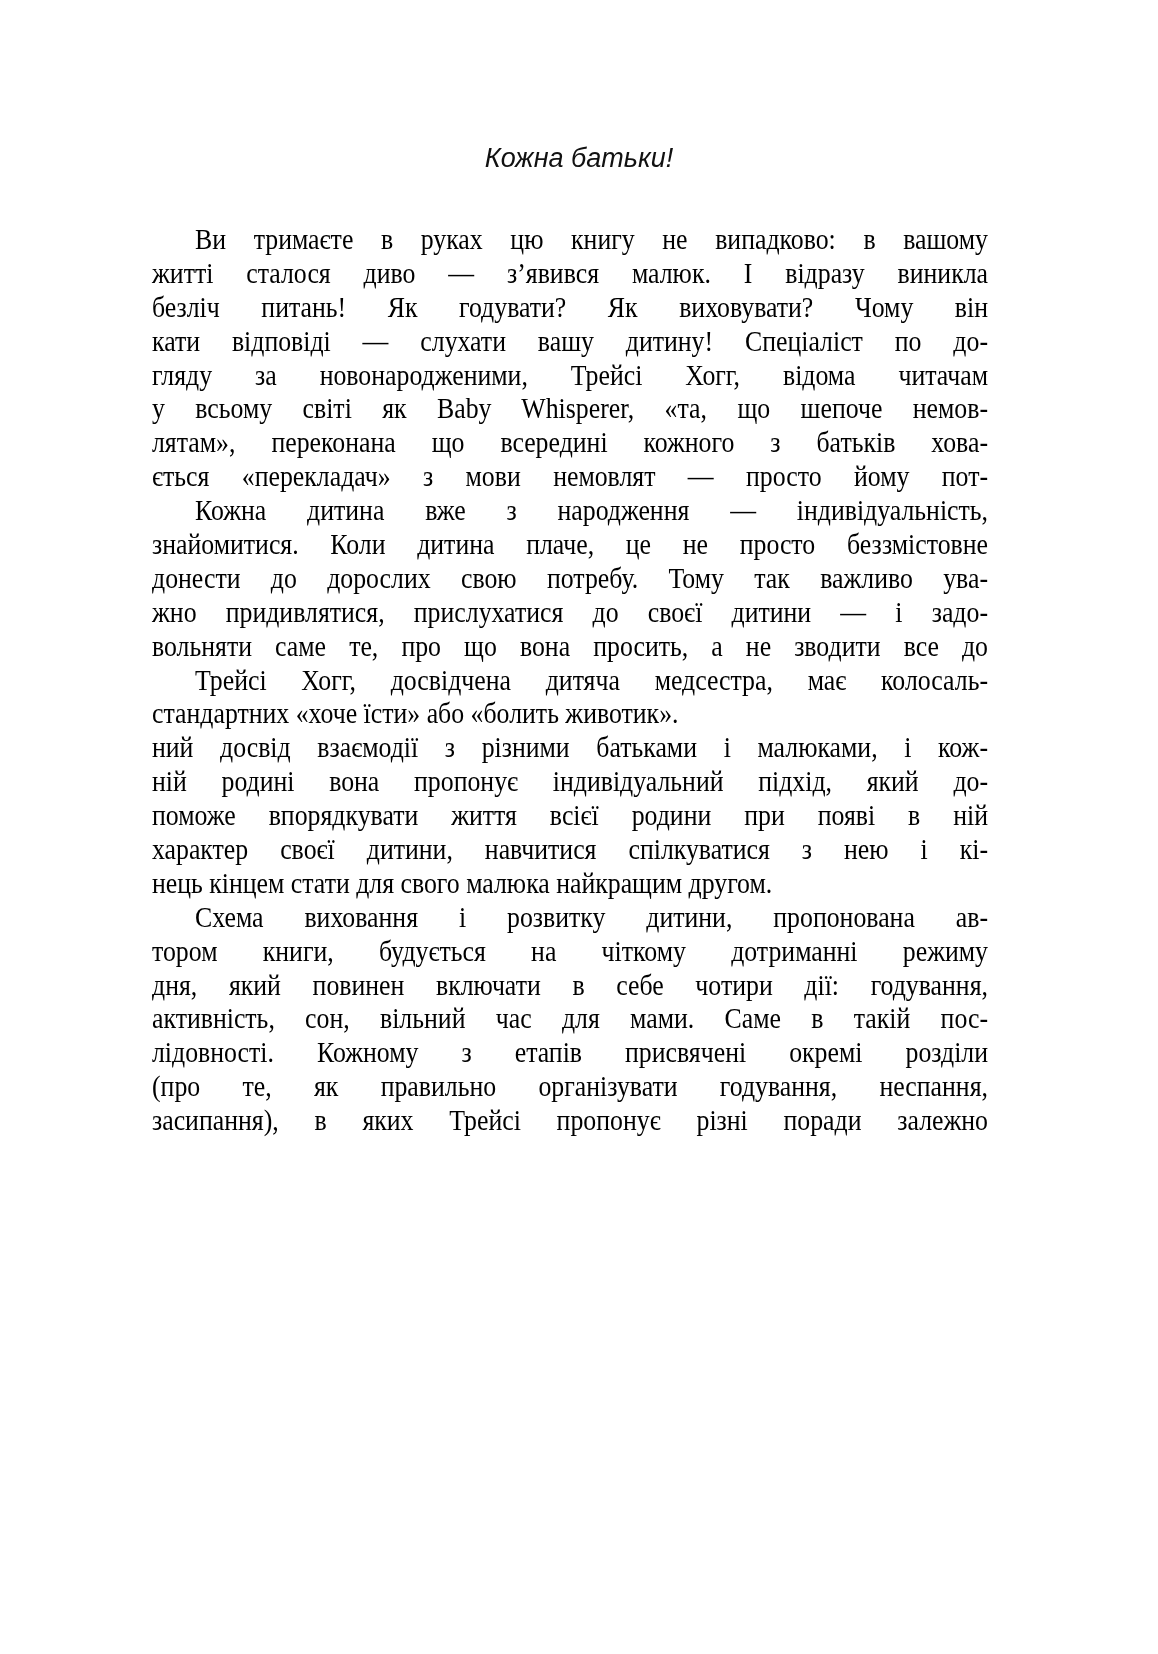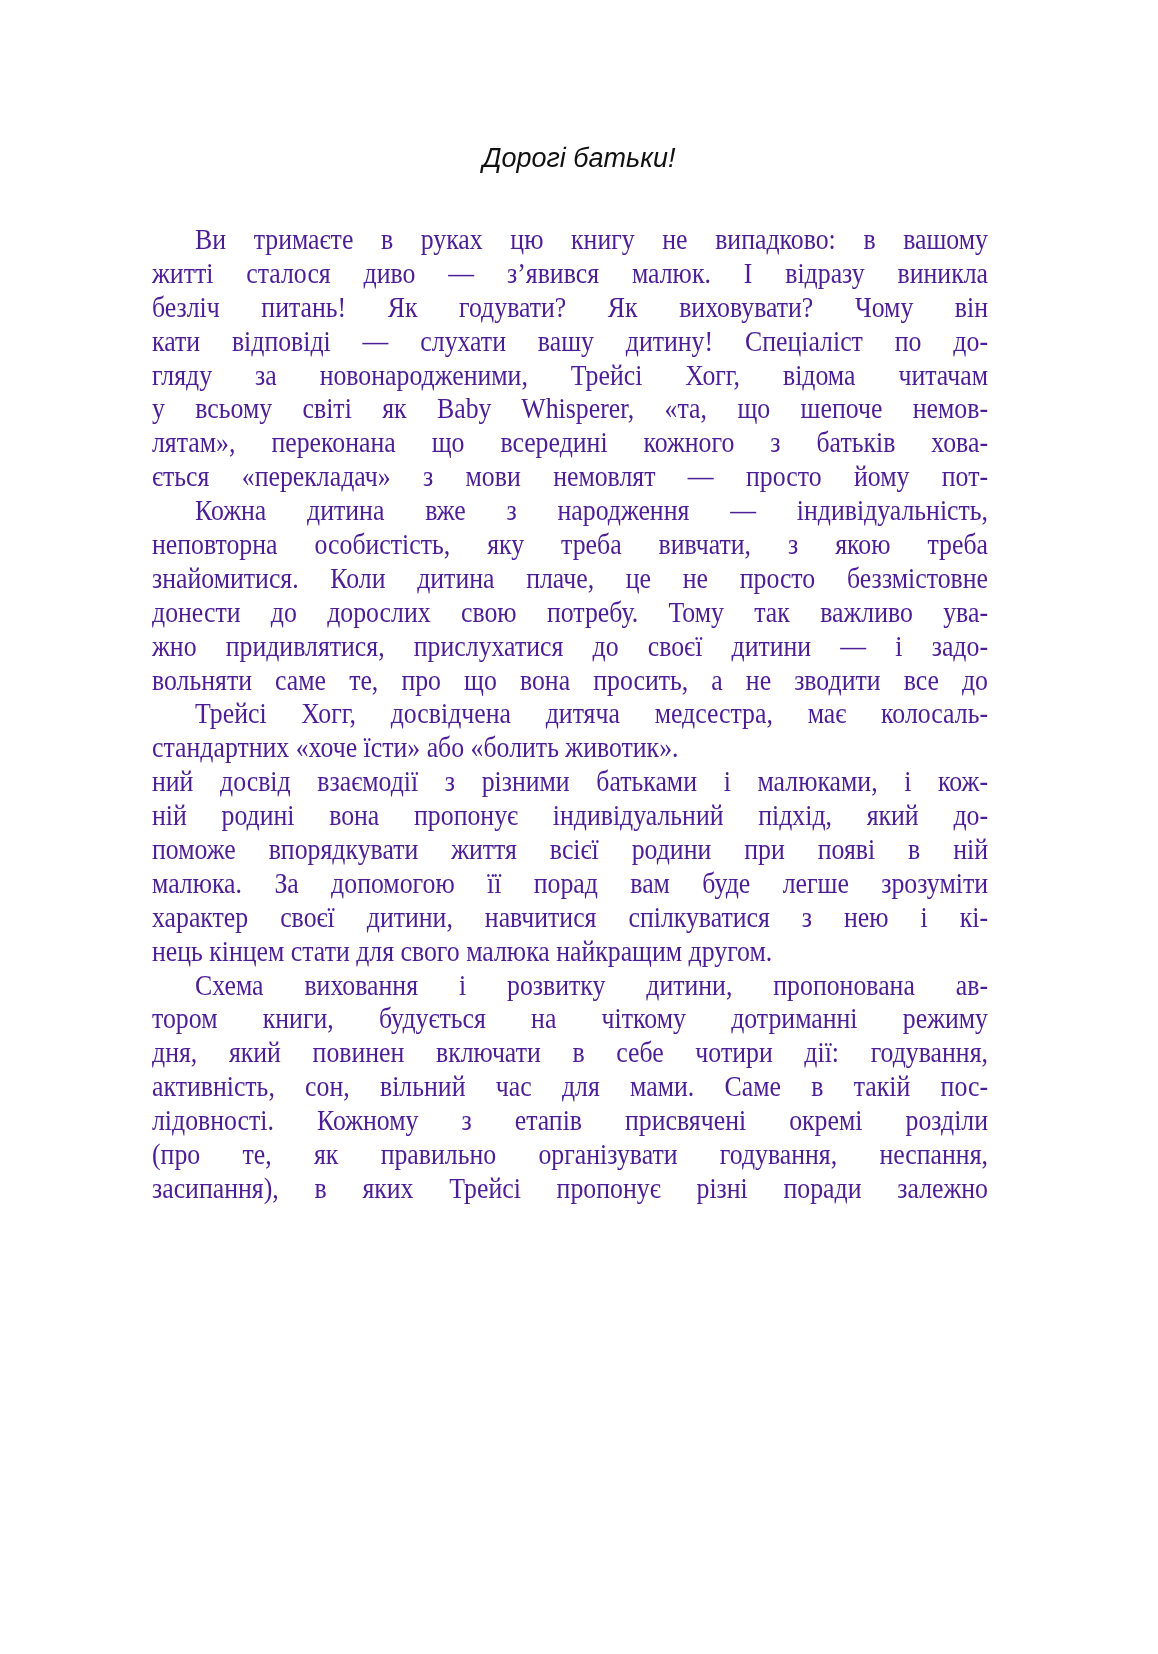--- a/index.html
+++ b/index.html
@@ -6,53 +6,51 @@
   body { width:1158px; height:1654px; position:relative; overflow:hidden; }
   .page { position:absolute; left:0; top:0; width:1158px; height:1654px; background:#fff; }
   .title {
     position:absolute; left:0; width:1158px; top:143px; text-align:center;
     font-family:"Liberation Sans", sans-serif; font-style:italic; font-size:27px;
     color:#111; letter-spacing:0px;
   }
   .body { position:absolute; left:152px; top:222px; width:836px; }
   .line {
     position:relative; height:33.9px; line-height:33.9px; white-space:nowrap;
-    font-family:"Liberation Serif", serif; font-size:30px; color:#4c1d95;
+    font-family:"Liberation Serif", serif; font-size:30px; color:#000000;
   }
   .line span.txt {
     display:inline-block; transform-origin:left center;
   }
   .line.indent { padding-left:43px; }
 </style>
 </head>
 <body>
 
 <div class="page">
-  <div class="title">Дорогі батьки!</div>
+  <div class="title">Кожна батьки!</div>
   <div class="body" id="body">
       <div class="line indent"><span class="txt" style="word-spacing: 24.6214px; transform: scaleX(0.859999);">Ви тримаєте в руках цю книгу не випадково: в вашому</span></div>
       <div class="line"><span class="txt" style="word-spacing: 30.7499px; transform: scaleX(0.859999);">житті сталося диво — з’явився малюк. І відразу виникла</span></div>
       <div class="line"><span class="txt" style="word-spacing: 40.8258px; transform: scaleX(0.859999);">безліч питань! Як годувати? Як виховувати? Чому він</span></div>
       <div class="line"><span class="txt" style="word-spacing: 29.58px; transform: scaleX(0.859999);">кати відповіді — слухати вашу дитину! Спеціаліст по до-</span></div>
       <div class="line"><span class="txt" style="word-spacing: 42.4843px; transform: scaleX(0.859999);">гляду за новонародженими, Трейсі Хогг, відома читачам</span></div>
       <div class="line"><span class="txt" style="word-spacing: 27.8367px; transform: scaleX(0.859999);">у всьому світі як Baby Whisperer, «та, що шепоче немов-</span></div>
       <div class="line"><span class="txt" style="word-spacing: 34.3213px; transform: scaleX(0.859999);">лятам», переконана що всередині кожного з батьків хова-</span></div>
       <div class="line"><span class="txt" style="word-spacing: 30.1464px; transform: scaleX(0.859999);">ється «перекладач» з мови немовлят — просто йому пот-</span></div>
       <div class="line indent"><span class="txt" style="word-spacing: 39.9895px; transform: scaleX(0.859999);">Кожна дитина вже з народження — індивідуальність,</span></div>
-      <div class="line"><span class="txt" style="word-spacing: 35.5111px; transform: scaleX(0.859999);">неповторна особистість, яку треба вивчати, з якою треба</span></div>
       <div class="line"><span class="txt" style="word-spacing: 29.3392px; transform: scaleX(0.859999);">знайомитися. Коли дитина плаче, це не просто беззмістовне</span></div>
       <div class="line"><span class="txt" style="word-spacing: 27.7655px; transform: scaleX(0.859999);">донести до дорослих свою потребу. Тому так важливо ува-</span></div>
       <div class="line"><span class="txt" style="word-spacing: 26.455px; transform: scaleX(0.859999);">жно придивлятися, прислухатися до своєї дитини — і задо-</span></div>
       <div class="line"><span class="txt" style="word-spacing: 19.3465px; transform: scaleX(0.859999);">вольняти саме те, про що вона просить, а не зводити все до</span></div>
       <div class="line indent"><span class="txt" style="word-spacing: 32.9191px; transform: scaleX(0.859999);">Трейсі Хогг, досвідчена дитяча медсестра, має колосаль-</span></div>
       <div class="line"><span class="txt" style="transform: scaleX(0.86);">стандартних «хоче їсти» або «болить животик».</span></div>
       <div class="line"><span class="txt" style="word-spacing: 23.4895px; transform: scaleX(0.859999);">ний досвід взаємодії з різними батьками і малюками, і кож-</span></div>
       <div class="line"><span class="txt" style="word-spacing: 32.8526px; transform: scaleX(0.859999);">ній родині вона пропонує індивідуальний підхід, який до-</span></div>
       <div class="line"><span class="txt" style="word-spacing: 30.8105px; transform: scaleX(0.859999);">поможе впорядкувати життя всієї родини при появі в ній</span></div>
-      <div class="line"><span class="txt" style="word-spacing: 30.1269px; transform: scaleX(0.859999);">малюка. За допомогою її порад вам буде легше зрозуміти</span></div>
       <div class="line"><span class="txt" style="word-spacing: 29.6952px; transform: scaleX(0.859999);">характер своєї дитини, навчитися спілкуватися з нею і кі-</span></div>
       <div class="line"><span class="txt" style="transform: scaleX(0.86);">нець кінцем стати для свого малюка найкращим другом.</span></div>
       <div class="line indent"><span class="txt" style="word-spacing: 40.0832px; transform: scaleX(0.859999);">Схема виховання і розвитку дитини, пропонована ав-</span></div>
       <div class="line"><span class="txt" style="word-spacing: 45.1249px; transform: scaleX(0.859999);">тором книги, будується на чіткому дотриманні режиму</span></div>
       <div class="line"><span class="txt" style="word-spacing: 29.3163px; transform: scaleX(0.859999);">дня, який повинен включати в себе чотири дії: годування,</span></div>
       <div class="line"><span class="txt" style="word-spacing: 27.7256px; transform: scaleX(0.859999);">активність, сон, вільний час для мами. Саме в такій пос-</span></div>
       <div class="line"><span class="txt" style="word-spacing: 42.5468px; transform: scaleX(0.859999);">лідовності. Кожному з етапів присвячені окремі розділи</span></div>
       <div class="line"><span class="txt" style="word-spacing: 41.6796px; transform: scaleX(0.859999);">(про те, як правильно організувати годування, неспання,</span></div>
       <div class="line"><span class="txt" style="word-spacing: 34.0981px; transform: scaleX(0.859999);">засипання), в яких Трейсі пропонує різні поради залежно</span></div>
     </div>

